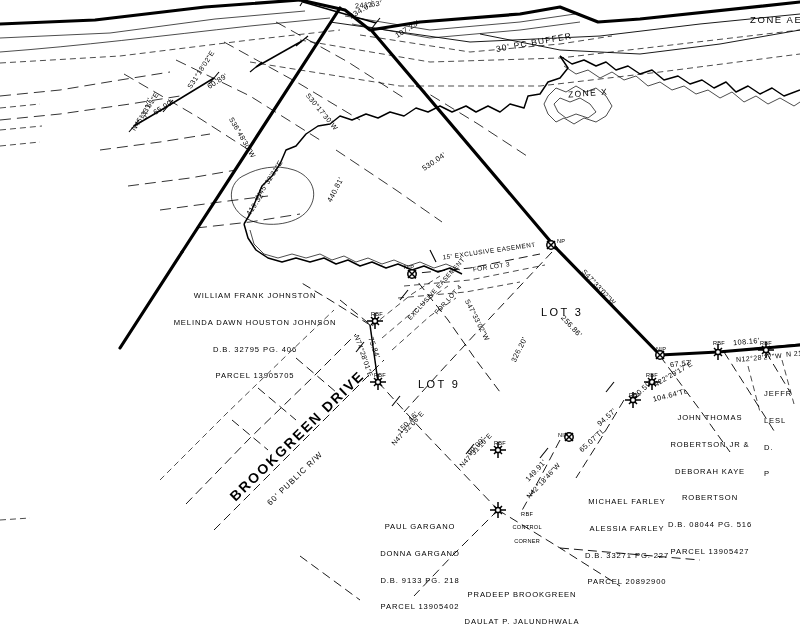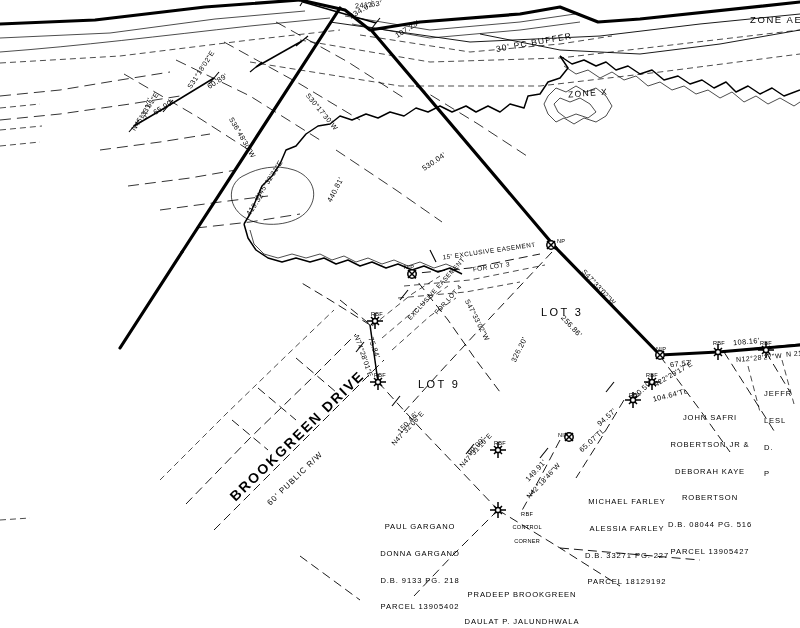--- a/index.html
+++ b/index.html
@@ -354,45 +354,51 @@
 
   <div class="lbl monctr" style="left:505px;top:504px;">
     <span>RBF</span><br>
     <span>CONTROL</span><br>
     <span>CORNER</span>
   </div>
 
   <div class="lbl street" style="left:238px;top:488px;transform:rotate(-44deg);transform-origin:left bottom;">BROOKGREEN DRIVE</div>
   <div class="lbl streetsub" style="left:272px;top:498px;transform:rotate(-44deg);transform-origin:left bottom;">60' PUBLIC R/W</div>
 
+  <div class="lbl owner" style="left:150px;top:274px;width:210px;">
+    <div>WILLIAM FRANK JOHNSTON</div>
+    <div>MELINDA DAWN HOUSTON JOHNSON</div>
+    <div>D.B. 32795 PG. 406</div>
+    <div>PARCEL 13905705</div>
+  </div>
 
 
   <div class="lbl owner" style="left:355px;top:505px;width:130px;">
     <div>PAUL GARGANO</div>
     <div>DONNA GARGANO</div>
     <div>D.B. 9133 PG. 218</div>
     <div>PARCEL 13905402</div>
   </div>
 
   <div class="lbl owner" style="left:442px;top:573px;width:160px;">
     <div>PRADEEP BROOKGREEN</div>
     <div>DAULAT P. JALUNDHWALA</div>
     
     
   </div>
 
   <div class="lbl owner" style="left:562px;top:480px;width:130px;">
     <div>MICHAEL FARLEY</div>
     <div>ALESSIA FARLEY</div>
     <div>D.B. 33271 PG. 227</div>
-    <div>PARCEL 18129192</div>
+    <div>PARCEL 20892900</div>
   </div>
 
   <div class="lbl owner" style="left:650px;top:396px;width:120px;">
-    <div>JOHN SAFRI</div>
+    <div>JOHN THOMAS</div>
     <div>ROBERTSON JR &amp;</div>
     <div>DEBORAH KAYE</div>
     <div>ROBERTSON</div>
     <div>D.B. 08044 PG. 516</div>
     <div>PARCEL 13905427</div>
   </div>
 
   <div class="lbl owner" style="left:764px;top:372px;width:60px;text-align:left;">
     <div>JEFFR</div>
     <div>LESL</div>

